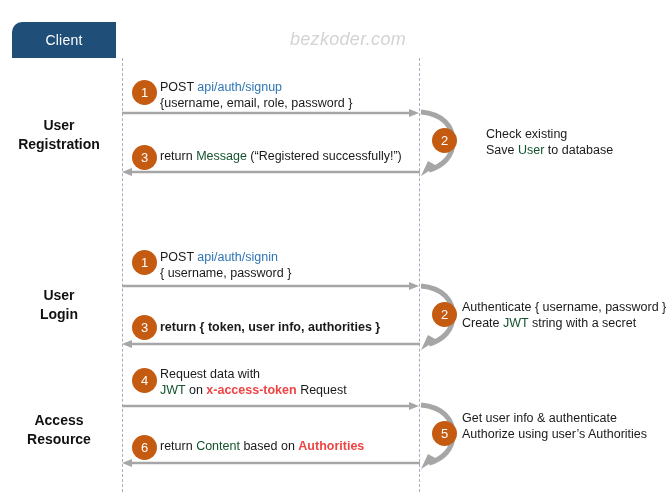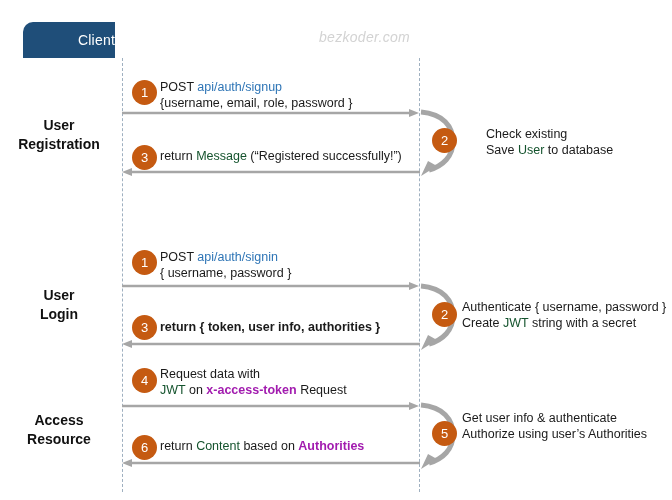--- a/index.html
+++ b/index.html
@@ -25,37 +25,36 @@
     position: absolute;
     background: #1F4E79;
     color: #ffffff;
     font-size: 14px;
     display: flex;
     align-items: center;
     justify-content: center;
     letter-spacing: .2px;
   }
   .actor-client {
-    left: 23px;  top: 22px;  width: 92px; height: 36px;
+    left: 12px;  top: 22px;  width: 104px; height: 36px;
     border-top-left-radius: 10px;
-    justify-content: flex-end;
   }
   .actor-server {
     left: 418px; top: 22px;  width: 107px; height: 36px;
     border-top-right-radius: 10px;
   }
 
   
   .watermark {
     position: absolute;
     left: 290px; top: 29px;
     width: 120px;
-    text-align: right;
+    text-align: left;
     font-style: italic;
-    font-size: 14px;
+    font-size: 18px;
     color: #d3d3d3;
     letter-spacing: .3px;
   }
 
   
   .lifeline {
     position: absolute;
     top: 58px;
     width: 0;
     height: 434px;
@@ -95,21 +94,21 @@
   
   .msg {
     position: absolute;
     font-size: 12.5px;
     line-height: 16px;
     color: #1a1a1a;
     white-space: nowrap;
   }
   .ep   { color: #2E75B6; }
   .grn  { color: #14532d; font-weight: normal; }
-  .bld  { font-weight: bold; color: #a21caf; }
+  .bld  { font-weight: bold; color: #ef4444; }
 
   
   .arrow {
     position: absolute;
     height: 10px;
   }
   .arrow svg { display: block; }
 
   
   .selfloop {

